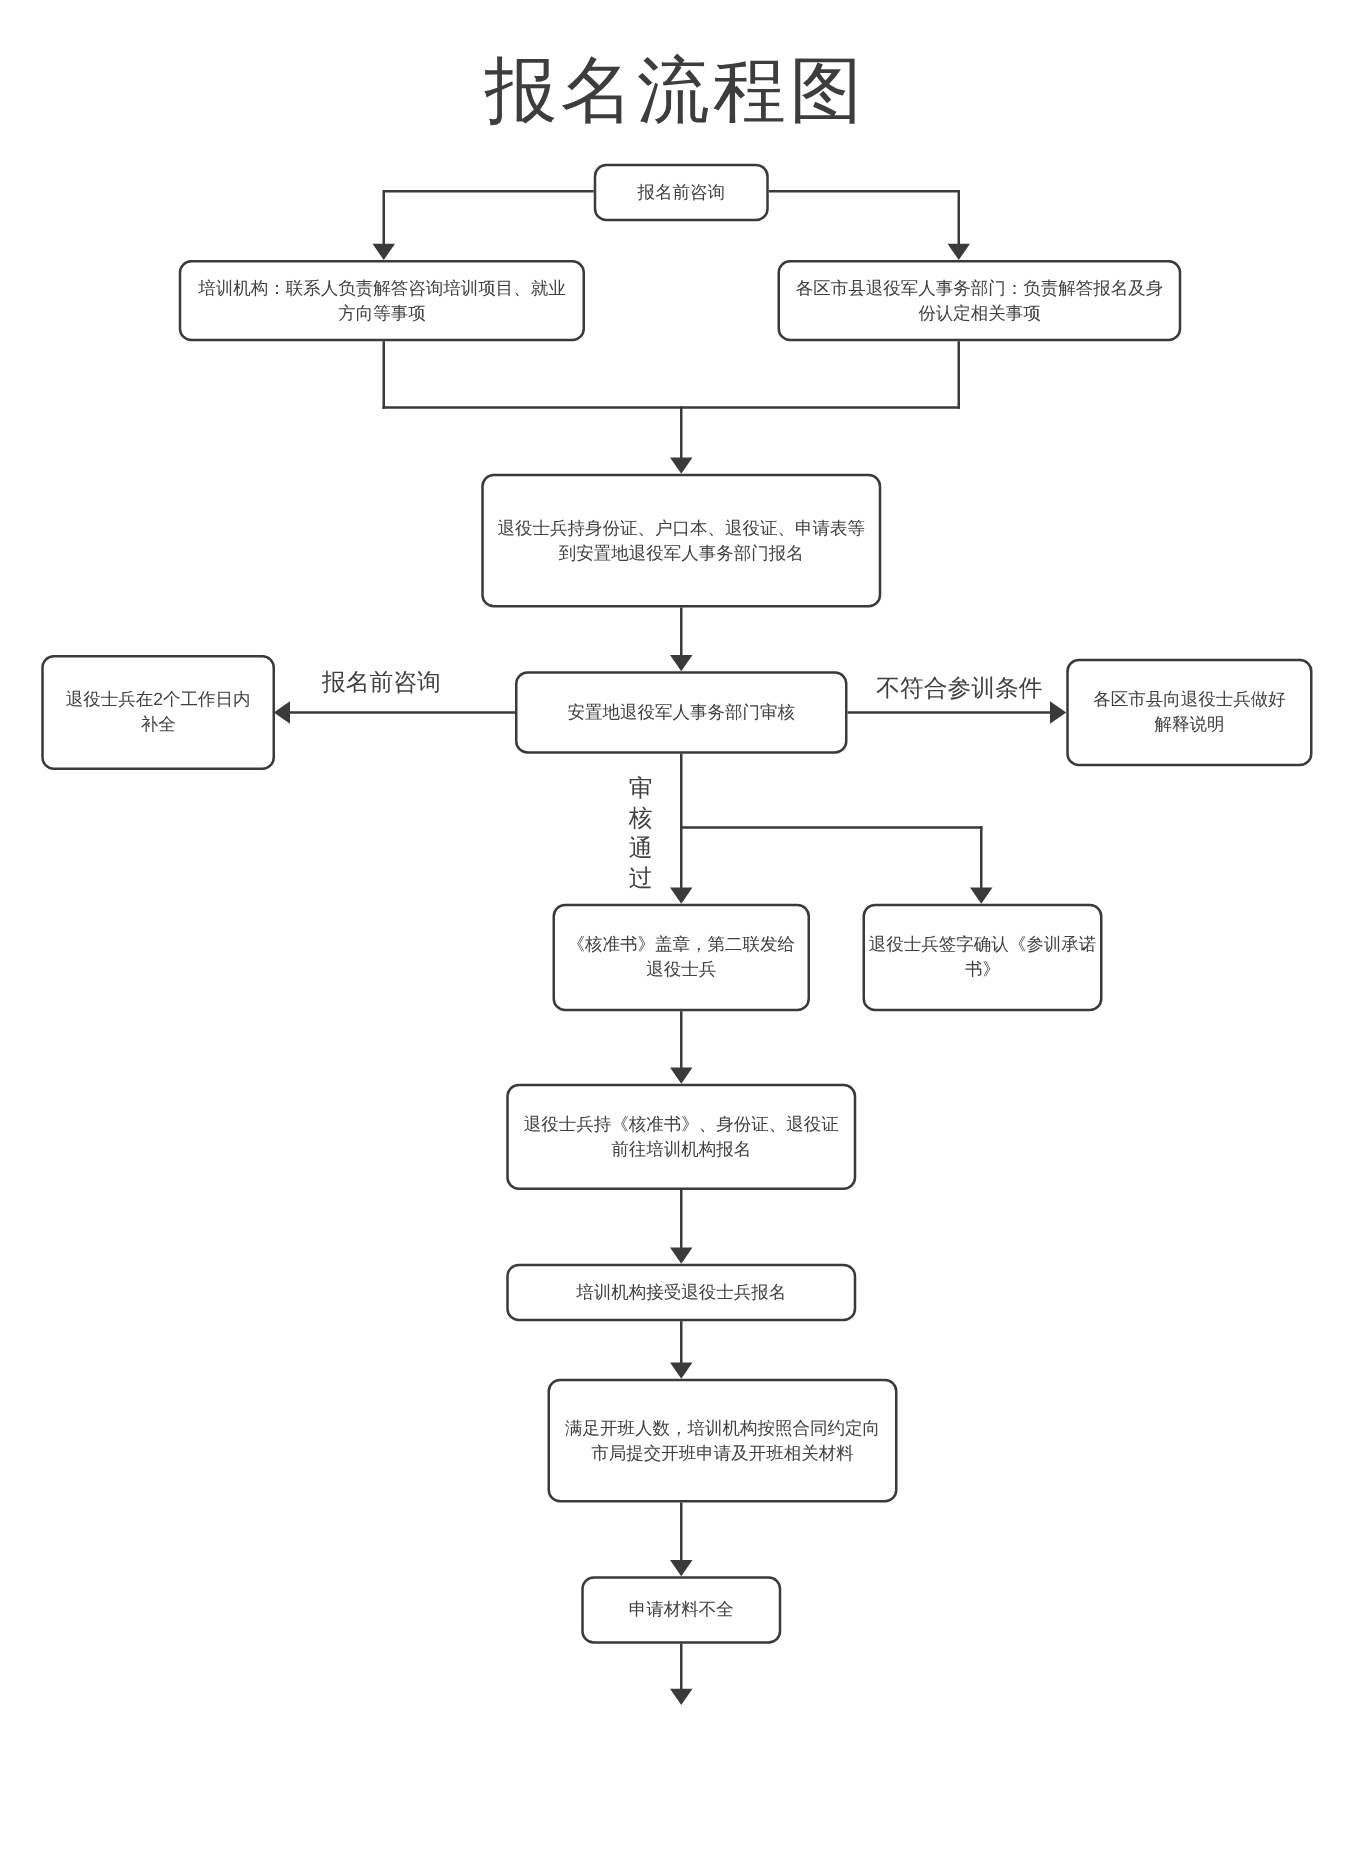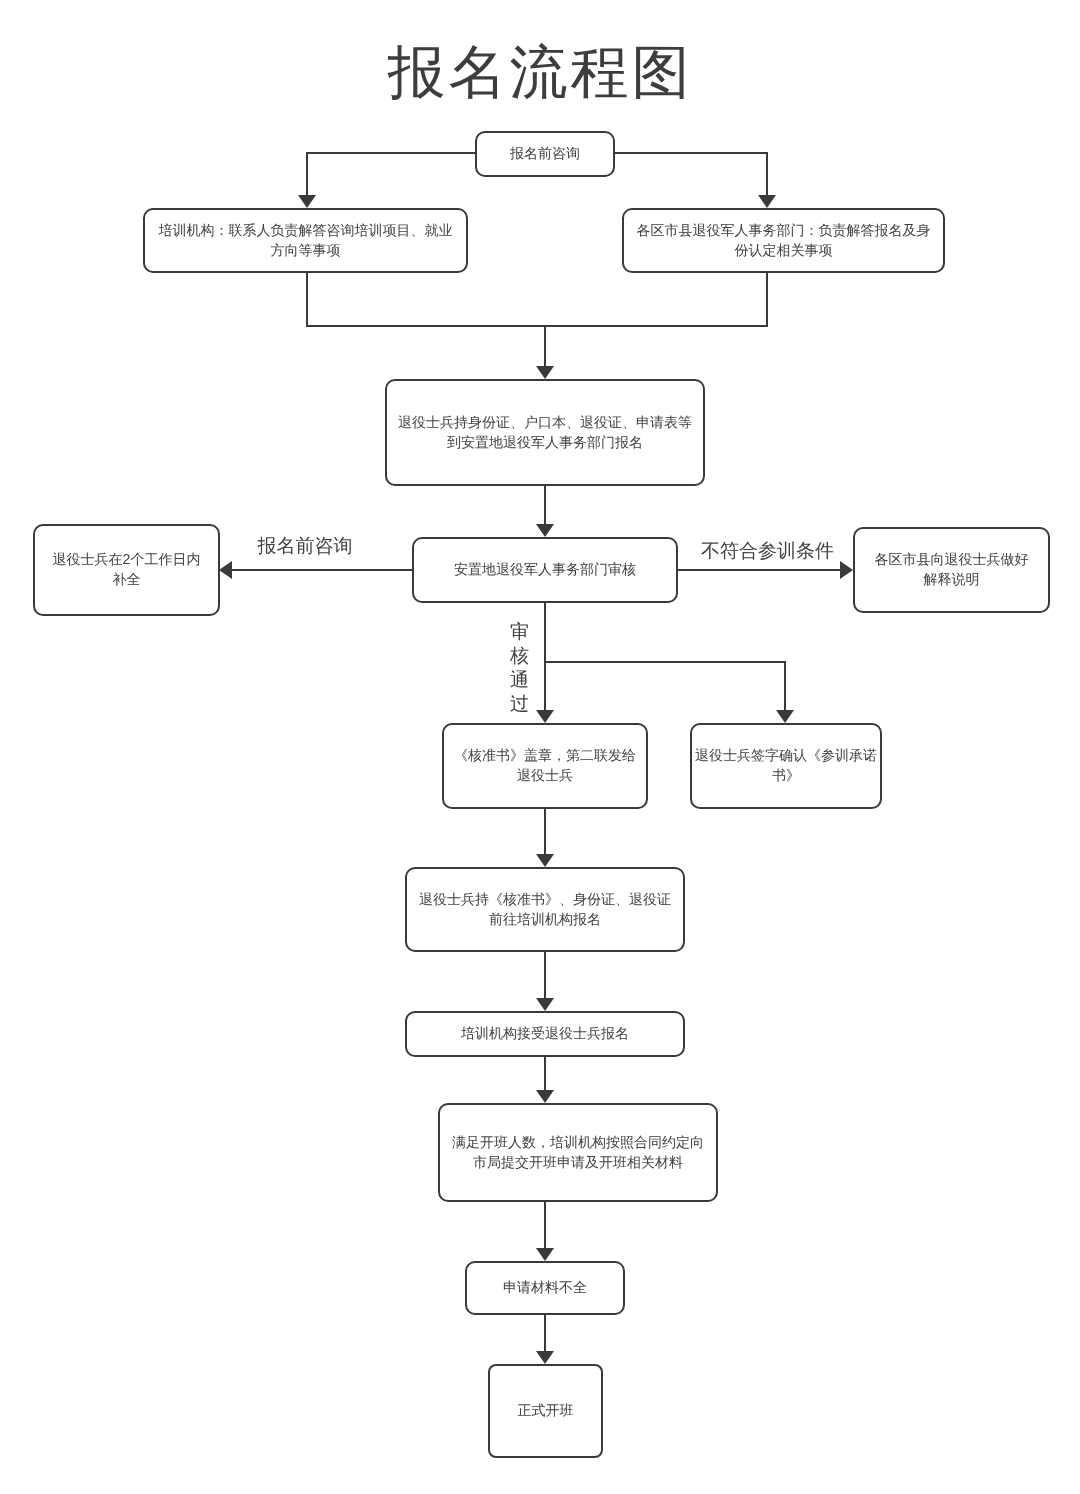--- a/index.html
+++ b/index.html
@@ -66,21 +66,21 @@
   .a10{left:536px;top:1248px;} .a11{left:536px;top:1351px;}
   .ar-l{position:absolute;width:0;height:0;border-top:9px solid transparent;
         border-bottom:9px solid transparent;border-right:13px solid #3a3a3a;left:219px;top:561px;}
   .ar-r{position:absolute;width:0;height:0;border-top:9px solid transparent;
         border-bottom:9px solid transparent;border-left:13px solid #3a3a3a;left:840px;top:561px;}
 
   .edge-label{position:absolute;font-size:19px;color:#404040;text-align:center;}
   .lbl-incomplete{left:225px;top:533px;width:160px;}
   .lbl-noteligible{left:690px;top:538px;width:155px;}
   .lbl-approved{left:503px;top:620px;width:26px;line-height:1.26;
-                text-align:right;word-break:break-all;}
+                text-align:left;word-break:break-all;}
 </style>
 </head>
 <body>
 
 <div class="canvas">
 
   <h1 class="title">报名流程图</h1>
 
   <div class="node n-consult">报名前咨询</div>
   <div class="node n-training">培训机构：联系人负责解答咨询培训项目、就业方向等事项</div>
@@ -88,21 +88,20 @@
   <div class="node n-apply">退役士兵持身份证、户口本、退役证、申请表等到安置地退役军人事务部门报名</div>
   <div class="node n-review">安置地退役军人事务部门审核</div>
   <div class="node n-supplement">退役士兵在2个工作日内补全</div>
   <div class="node n-explain">各区市县向退役士兵做好解释说明</div>
   <div class="node n-stamp">《核准书》盖章，第二联发给退役士兵</div>
   <div class="node n-sign">退役士兵签字确认《参训承诺书》</div>
   <div class="node n-go">退役士兵持《核准书》、身份证、退役证前往培训机构报名</div>
   <div class="node n-accept">培训机构接受退役士兵报名</div>
   <div class="node n-class">满足开班人数，培训机构按照合同约定向市局提交开班申请及开班相关材料</div>
   <div class="node n-approve">申请材料不全</div>
-  <div class="node n-start">正式开班</div>
 
   <div class="ln e-tlh"></div>
   <div class="ln e-trh"></div>
   <div class="ln e-tlv"></div>
   <div class="ln e-trv"></div>
   <div class="ln e-mlv"></div>
   <div class="ln e-mrv"></div>
   <div class="ln e-mh"></div>
   <div class="ln e-mcv"></div>
   <div class="ln e-ar"></div>

